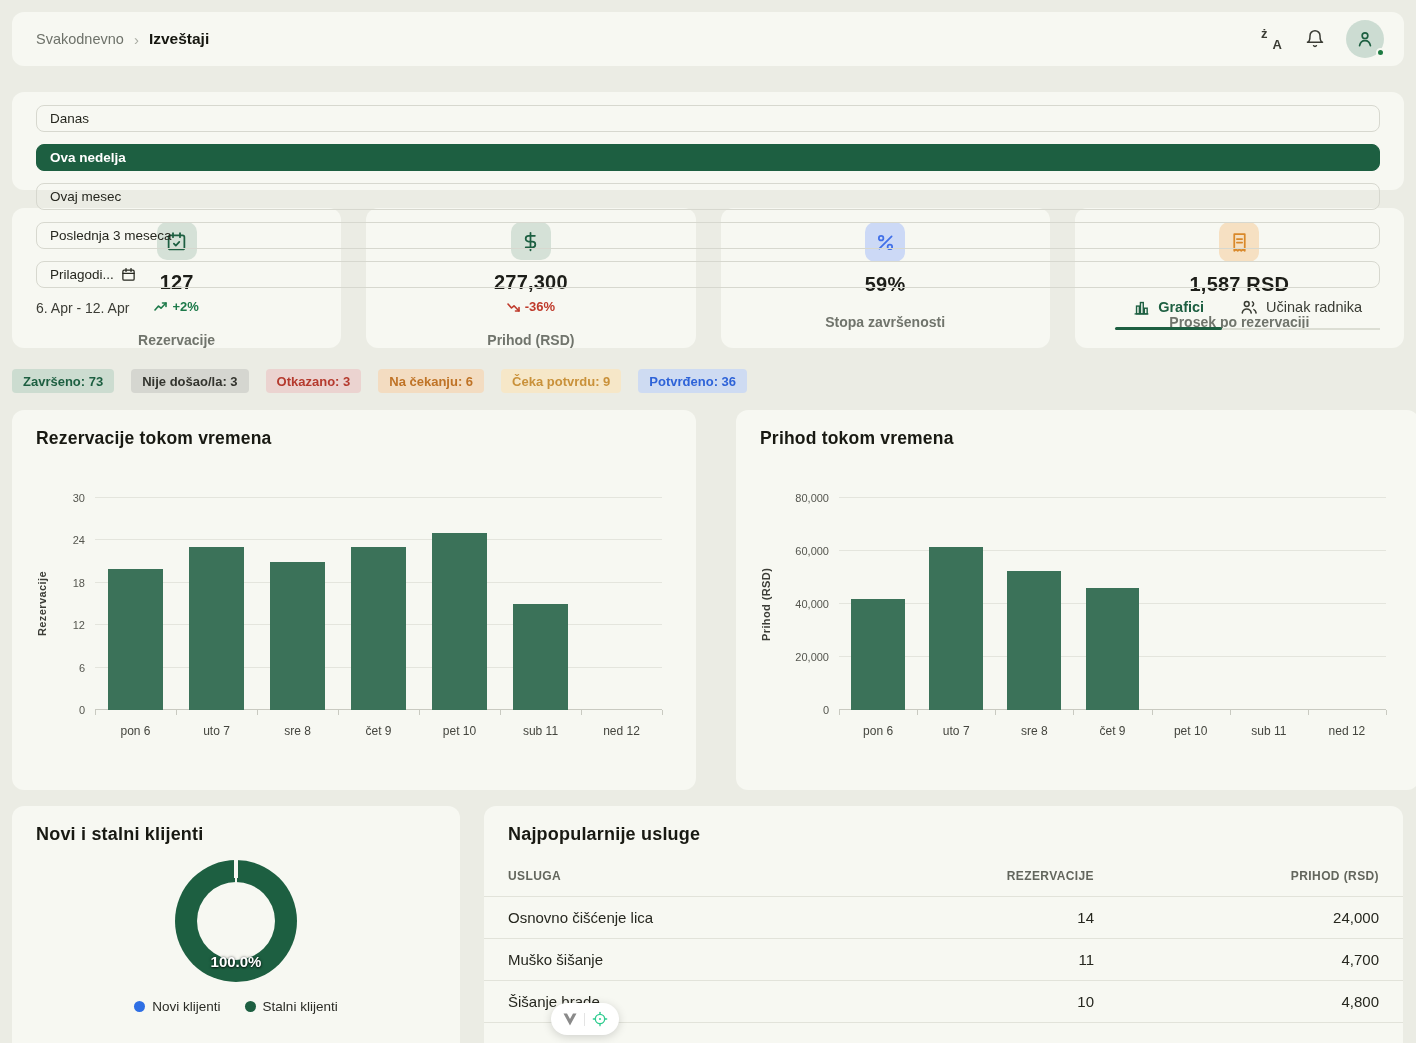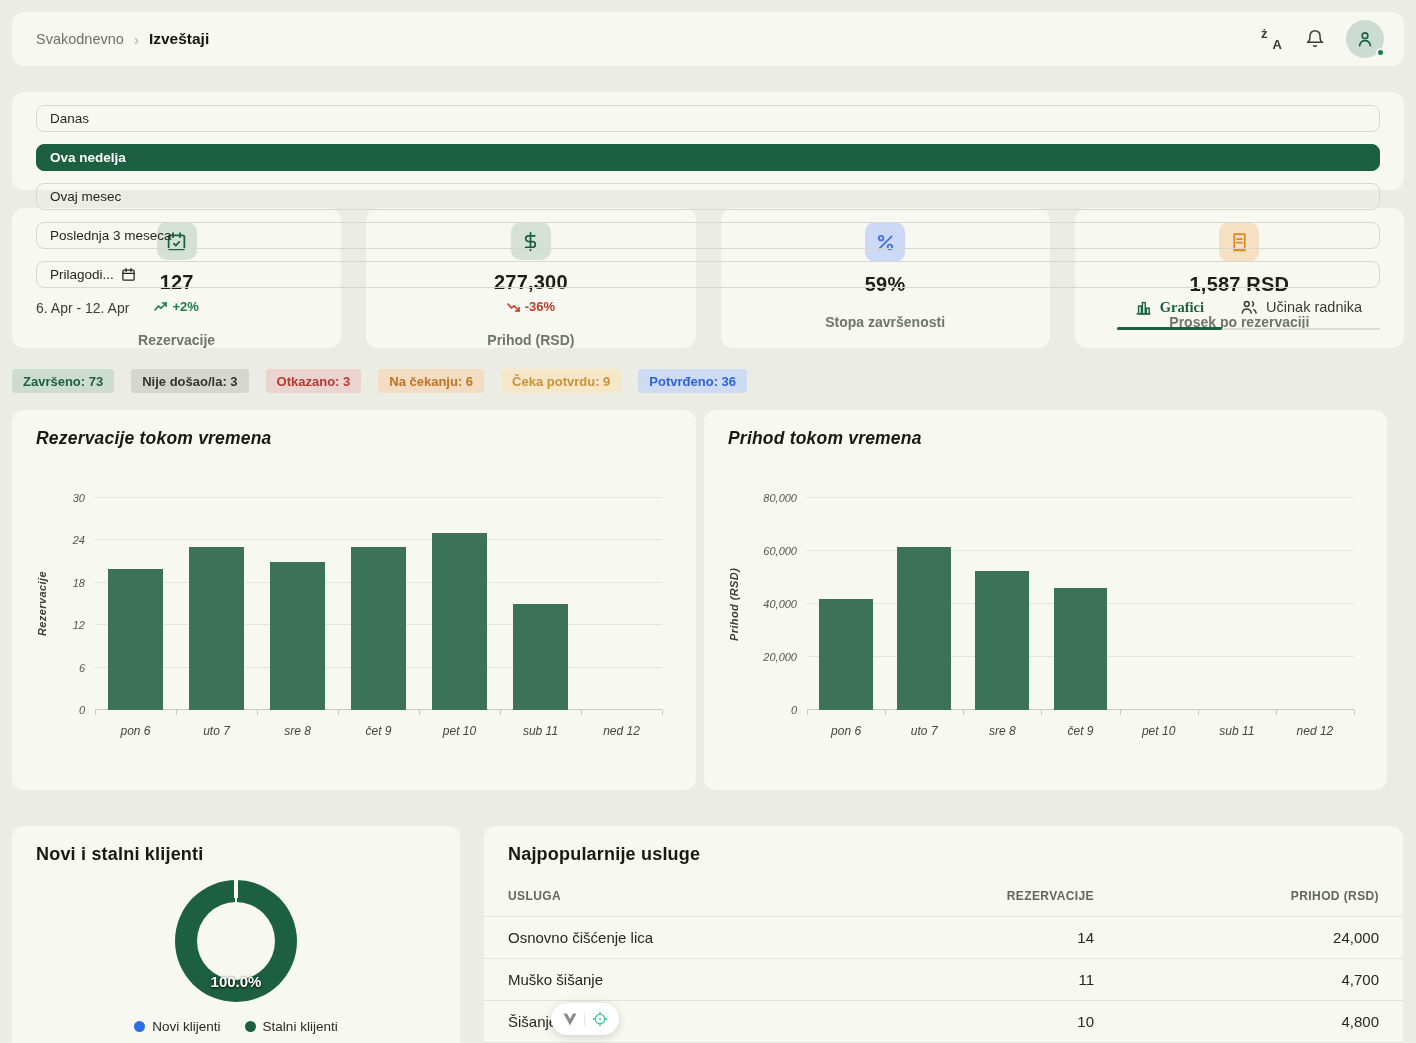--- a/index.html
+++ b/index.html
@@ -27,38 +27,38 @@
 
   
   .filter-card{background:var(--card); border-radius:12px; padding:13px 24px 0 24px; height:98px; margin-bottom:18px; position:relative;}
   .filter-row{display:flex; gap:12px;flex-direction:column;}
   .filter-btn{height:27px; padding:0 13px; border:1px solid #d7d8cf; border-radius:8px; background:transparent; font-family:inherit; font-size:13.5px; color:#26271f; display:flex; align-items:center; gap:7px; cursor:pointer;}
   .filter-btn.active{background:var(--green); border-color:var(--green); color:#fff; font-weight:600;}
   .filter-sub{display:flex; align-items:flex-end; justify-content:space-between; margin-top:10px;}
   .date-range{font-size:14px; color:#3c3d36; padding-bottom:14px;}
   .tabs{display:flex; position:relative;}
   .tab{display:flex; align-items:center; gap:8px; font-size:14.5px; padding:0 18px 12px 18px; color:#393b33; cursor:pointer; position:relative; border-bottom:2px solid #dcded4;}
-  .tab.active{color:var(--green); font-weight:700;font-family:Liberation Serif, serif;}
+  .tab.active{color:var(--green); font-weight:700;}
   .tab.active::after{content:""; position:absolute; left:0; right:0; bottom:-2px; height:3px; background:var(--green); border-radius:2px;}
 
   
   .stats{display:grid; grid-template-columns:repeat(4,1fr); gap:25px; margin-bottom:21px;}
   .stat-card{background:var(--card); border-radius:12px; height:140px; display:flex; flex-direction:column; align-items:center; padding-top:14px;}
   .stat-icon{width:40px; height:40px; border-radius:10px; display:flex; align-items:center; justify-content:center;}
   .stat-value{font-size:20px; font-weight:700; margin-top:11px; letter-spacing:0.2px;}
   .stat-trend{font-size:13px; font-weight:700; margin-top:5px; display:flex; align-items:center; gap:5px;}
   .stat-trend.up{color:#1d7a4a;} .stat-trend.down{color:#bf3a2b;}
   .stat-label{font-size:14px; color:var(--muted); margin-top:18px;font-weight:bold;}
 
   
   .chips{display:flex; gap:17px; margin-bottom:17px; flex-wrap:nowrap;}
   .chip{height:24px; padding:0 11px; border-radius:4px; font-size:13px; font-weight:600; display:flex; align-items:center; white-space:nowrap;}
 
   
-  .charts{display:grid; grid-template-columns:684px 683px; gap:8px; margin-bottom:36px;font-style:italic;}
+  .charts{display:grid; grid-template-columns:684px 683px; gap:40px; margin-bottom:16px;}
   .chart-card{background:var(--card); border-radius:12px; height:380px; position:relative; padding:18px 24px;}
   .chart-title{font-size:17.5px; font-weight:700; color:#181912; letter-spacing:0.2px;}
   .plot{position:absolute; top:88px; height:212px;}
   .gridline{position:absolute; left:0; right:0; height:1px; background:var(--grid);}
   .gridline.axis-line{background:var(--axis);}
   .ytick{position:absolute; right:calc(100% + 10px); transform:translateY(50%); font-size:11px; color:#55564f; white-space:nowrap;}
   .bars{position:absolute; inset:0; display:flex; align-items:flex-end;}
   .bar-slot{flex:1; height:100%; display:flex; align-items:flex-end; justify-content:center;}
   .bar{width:69%;}
   .xtick{position:absolute; top:100%; width:1px; height:5px; background:var(--axis);}

